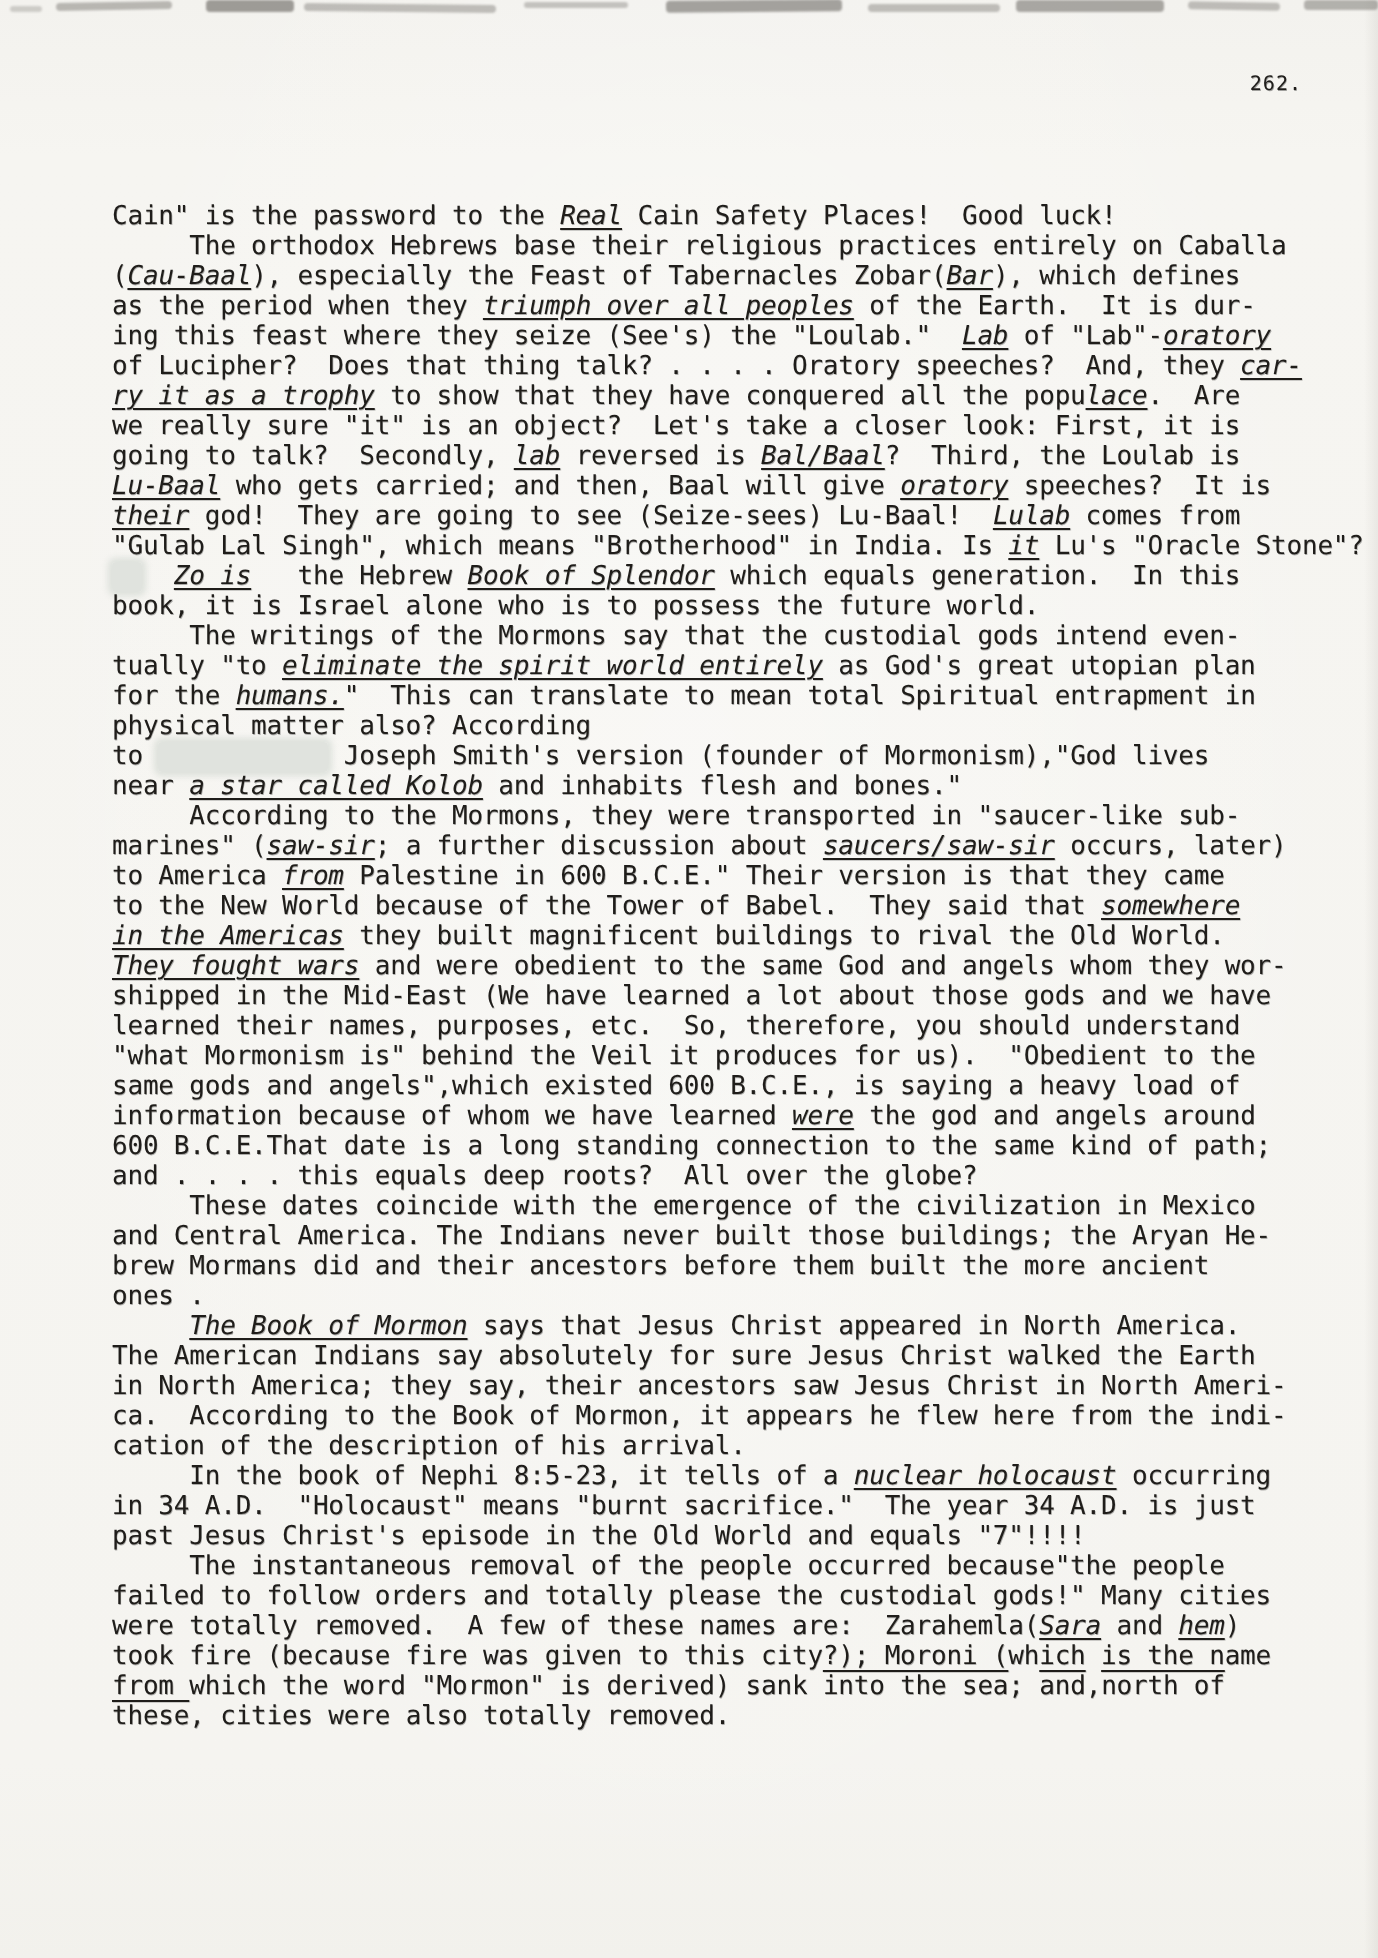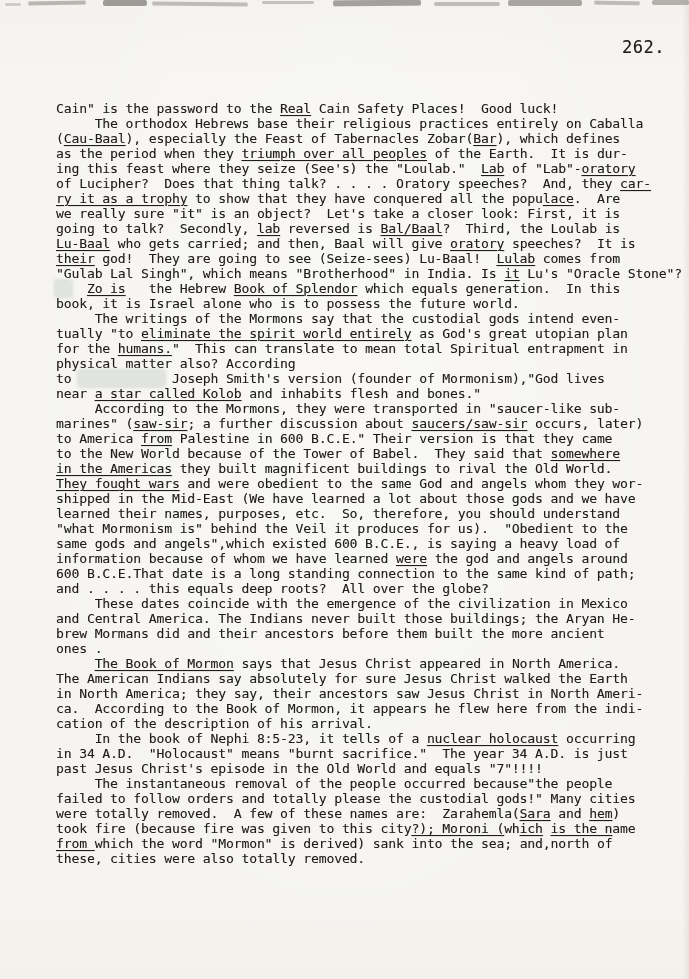--- a/index.html
+++ b/index.html
@@ -32,40 +32,41 @@
   .a5 { left: 333px; top: 0px; width: 88px;  height: 6px; transform: rotate(-.5deg); opacity:.75;}
   .a6 { left: 434px; top: 2px; width: 66px;  height: 4px; opacity:.5;}
   .a7 { left: 508px; top: 0px; width: 74px;  height: 6px; opacity:.7;}
   .a8 { left: 594px; top: 1px; width: 46px;  height: 4px; transform: rotate(1deg); opacity:.5;}
   .a9 { left: 652px; top: 0px; width: 37px;  height: 5px; opacity:.6;}
   .a10{ left: 5px;   top: 3px; width: 16px;  height: 3px; opacity:.35;}
 
   .page-number {
     position: absolute;
     top: 37px;
-    right: 24px;
-    font-size: 17px;
+    right: 38px;
+    font-size: 10px;
     letter-spacing: 0.5px;
     text-shadow: 0.3px 0.3px 0 rgba(0,0,0,0.35);
   }
   .text-block {
     position: absolute;
     left: 56px;
     top: 101px;
     white-space: pre;
     font-size: 13px;
     line-height: 15px;
     letter-spacing: -0.1px;
     text-shadow: 0.3px 0.3px 0 rgba(0,0,0,0.3);
   }
   .line { height: 15px; }
   .u {
     text-decoration: underline;
     text-decoration-thickness: 1px;
     text-underline-offset: 2px;
+    font-style: italic;
   }
   .o {
     text-decoration: overline;
     text-decoration-thickness: 1px;
   }
   .smudge {
     background: rgba(222,226,220,0.95);
     box-shadow: 0 0 3px 2px rgba(215,220,214,0.8);
     border-radius: 2px;
   }

